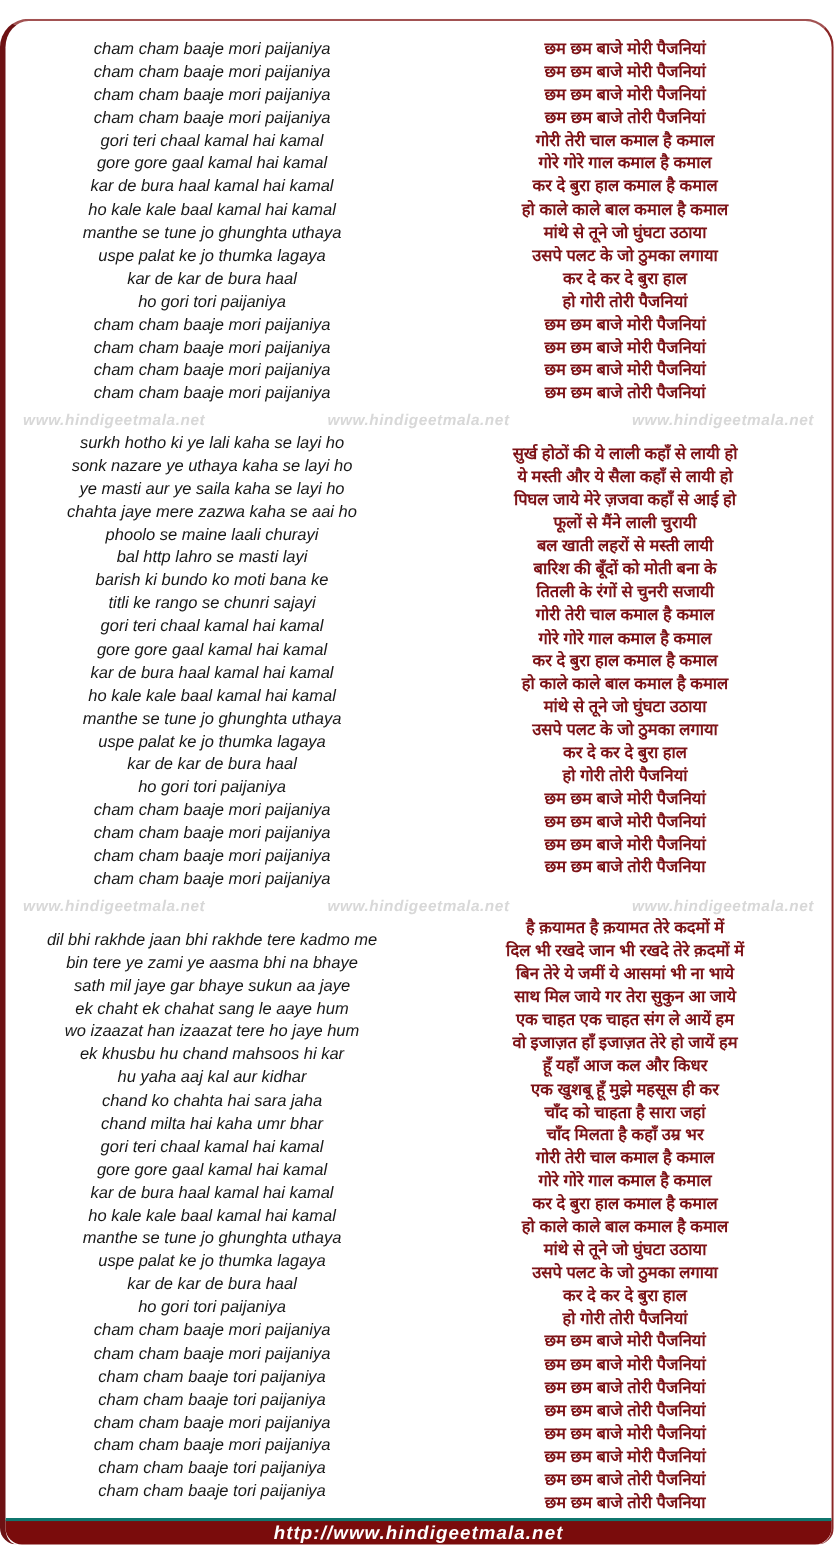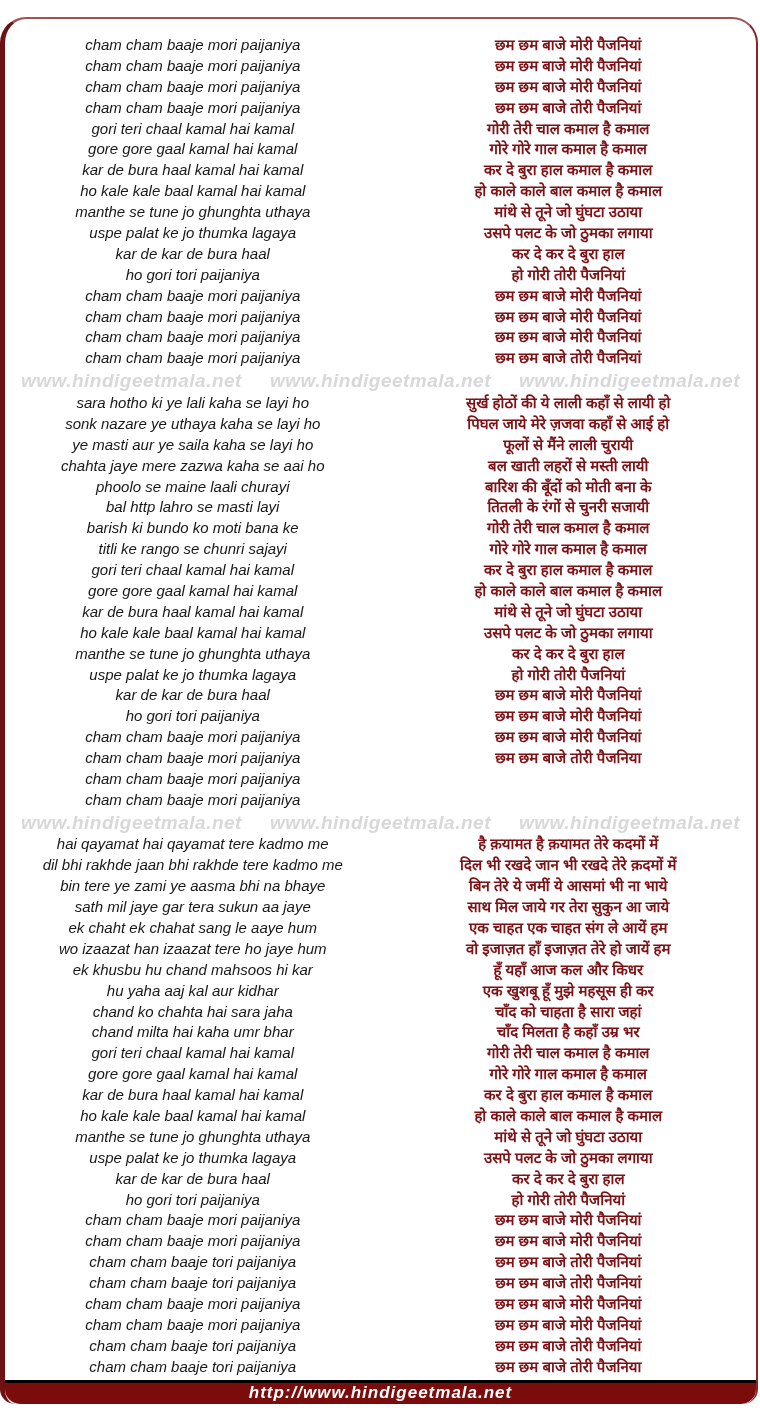--- a/index.html
+++ b/index.html
@@ -22,21 +22,21 @@
     border-radius:26px 26px 15px 15px;
     display:flex;
     flex-direction:column;
     background:#ffffff;
   }
   .content{
     flex:1;
     padding-top:16px;
     overflow:hidden;
   }
-  .stanza-row{display:flex;}
+  .stanza-row{display:flex;align-items:center;}
   .col{flex:1;text-align:center;min-width:0;}
   .line{
     height:20.9px;line-height:20.9px;
     font-size:15px;white-space:nowrap;
   }
   .col-roman .line{
     color:#181818;
     font-style:italic;
   }
   .col-dev .line{
@@ -48,31 +48,31 @@
     height:23.7px;
     display:flex;
     justify-content:space-between;
     align-items:center;
     padding:0 16px;
   }
   .watermark-row .wm{
     color:#d8d8d8;
     font-weight:bold;
     font-style:italic;
-    font-size:19px;
+    font-size:14px;
     letter-spacing:.5px;
     white-space:nowrap;
   }
   .footer-bar{
     height:21px;
     background:#7a0c0c;
-    border-top:3px solid #000000;
+    border-top:3px solid #0f766e;
     border-radius:0 0 15px 15px;
     display:flex;
-    align-items:flex-start;
+    align-items:flex-end;
     justify-content:center;
   }
   .footer-url{
     color:#ffffff;
     font-weight:bold;
     font-style:italic;
     font-size:17px;
     letter-spacing:1px;
     text-decoration:none;
   }
@@ -121,21 +121,21 @@
             <div class="line">छम छम बाजे तोरी पैजनियां</div>
           </div>
         </div>
         <div class="watermark-row">
           <span class="wm">www.hindigeetmala.net</span>
           <span class="wm">www.hindigeetmala.net</span>
           <span class="wm">www.hindigeetmala.net</span>
         </div>
         <div class="stanza-row">
           <div class="col col-roman">
-            <div class="line">sara hotho ki ye lali kaha se layi ho</div>
+            <div class="line">surkh hotho ki ye lali kaha se layi ho</div>
             <div class="line">sonk nazare ye uthaya kaha se layi ho</div>
             <div class="line">ye masti aur ye saila kaha se layi ho</div>
             <div class="line">chahta jaye mere zazwa kaha se aai ho</div>
             <div class="line">phoolo se maine laali churayi</div>
             <div class="line">bal http lahro se masti layi</div>
             <div class="line">barish ki bundo ko moti bana ke</div>
             <div class="line">titli ke rango se chunri sajayi</div>
             <div class="line">gori teri chaal kamal hai kamal</div>
             <div class="line">gore gore gaal kamal hai kamal</div>
             <div class="line">kar de bura haal kamal hai kamal</div>
@@ -144,20 +144,21 @@
             <div class="line">uspe palat ke jo thumka lagaya</div>
             <div class="line">kar de kar de bura haal</div>
             <div class="line">ho gori tori paijaniya</div>
             <div class="line">cham cham baaje mori paijaniya</div>
             <div class="line">cham cham baaje mori paijaniya</div>
             <div class="line">cham cham baaje mori paijaniya</div>
             <div class="line">cham cham baaje mori paijaniya</div>
           </div>
           <div class="col col-dev">
             <div class="line">सुर्ख होठों की ये लाली कहाँ से लायी हो</div>
+            <div class="line">ये मस्ती और ये सैला कहाँ से लायी हो</div>
             <div class="line">पिघल जाये मेरे ज़जवा कहाँ से आई हो</div>
             <div class="line">फूलों से मैंने लाली चुरायी</div>
             <div class="line">बल खाती लहरों से मस्ती लायी</div>
             <div class="line">बारिश की बूँदों को मोती बना के</div>
             <div class="line">तितली के रंगों से चुनरी सजायी</div>
             <div class="line">गोरी तेरी चाल कमाल है कमाल</div>
             <div class="line">गोरे गोरे गाल कमाल है कमाल</div>
             <div class="line">कर दे बुरा हाल कमाल है कमाल</div>
             <div class="line">हो काले काले बाल कमाल है कमाल</div>
             <div class="line">मांथे से तूने जो घुंघटा उठाया</div>
@@ -170,24 +171,23 @@
             <div class="line">छम छम बाजे तोरी पैजनिया</div>
           </div>
         </div>
         <div class="watermark-row">
           <span class="wm">www.hindigeetmala.net</span>
           <span class="wm">www.hindigeetmala.net</span>
           <span class="wm">www.hindigeetmala.net</span>
         </div>
         <div class="stanza-row">
           <div class="col col-roman">
-            <div class="line">hai qayamat hai qayamat tere kadmo me</div>
             <div class="line">dil bhi rakhde jaan bhi rakhde tere kadmo me</div>
             <div class="line">bin tere ye zami ye aasma bhi na bhaye</div>
-            <div class="line">sath mil jaye gar tera sukun aa jaye</div>
+            <div class="line">sath mil jaye gar bhaye sukun aa jaye</div>
             <div class="line">ek chaht ek chahat sang le aaye hum</div>
             <div class="line">wo izaazat han izaazat tere ho jaye hum</div>
             <div class="line">ek khusbu hu chand mahsoos hi kar</div>
             <div class="line">hu yaha aaj kal aur kidhar</div>
             <div class="line">chand ko chahta hai sara jaha</div>
             <div class="line">chand milta hai kaha umr bhar</div>
             <div class="line">gori teri chaal kamal hai kamal</div>
             <div class="line">gore gore gaal kamal hai kamal</div>
             <div class="line">kar de bura haal kamal hai kamal</div>
             <div class="line">ho kale kale baal kamal hai kamal</div>

